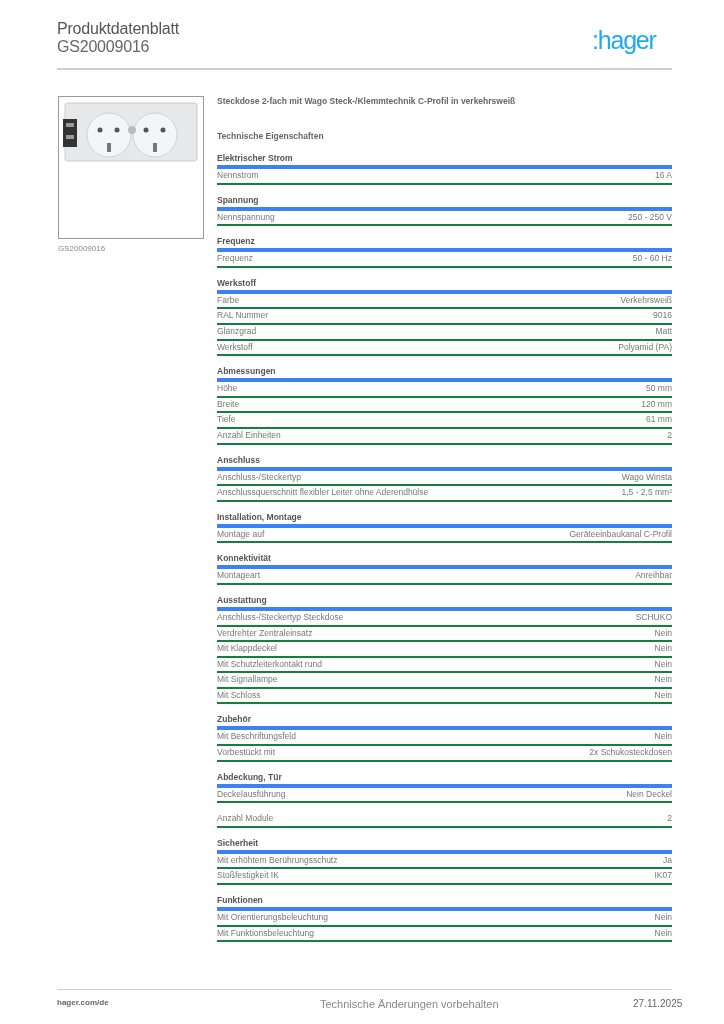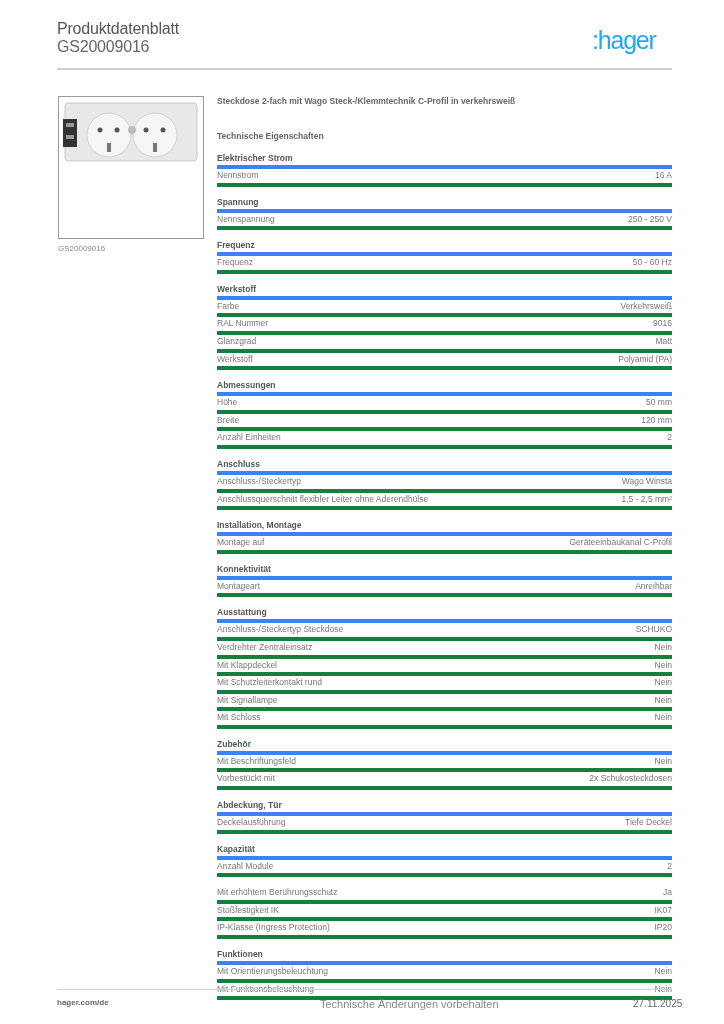--- a/index.html
+++ b/index.html
@@ -11,21 +11,21 @@
   .hdr-rule { position: absolute; left: 57px; top: 68px; width: 615px; height: 2px; background: #d0d0d0; }
   .img-box { position: absolute; left: 58px; top: 96px; width: 144px; height: 141px; border: 1px solid #9a9a9a; background: #fff; }
   .img-caption { position: absolute; left: 58px; top: 244px; font-size: 8px; color: #888; }
   .product-name { position: absolute; left: 217px; top: 96px; font-size: 8.5px; font-weight: bold; color: #666; }
   .tech-title { position: absolute; left: 217px; top: 131px; font-size: 8.5px; font-weight: bold; color: #666; }
   .sections { position: absolute; left: 217px; top: 152px; width: 455px; }
   .section { margin-bottom: 9px; }
   .sec-title { font-size: 8.5px; font-weight: bold; color: #555; height: 13px; line-height: 13px;
                border-bottom: 4px solid #3b82f6; }
   .row { display: flex; justify-content: space-between; font-size: 8.5px; color: #777;
-         height: 13.6px; line-height: 13.6px; border-bottom: 4px solid #15803d; }
+         height: 13.6px; line-height: 13.6px; border-bottom: 2px solid #15803d; }
   .row .val { text-align: right; }
   .ftr-rule { position: absolute; left: 57px; top: 989px; width: 615px; height: 1px; background: #d0d0d0; }
   .ftr-left { position: absolute; left: 57px; top: 998px; font-size: 8px; font-weight: bold; color: #666; }
   .ftr-mid { position: absolute; left: 320px; top: 998px; font-size: 11px; color: #888; }
   .ftr-right { position: absolute; left: 633px; top: 998px; font-size: 10px; font-weight: normal; color: #666; }
 </style>
 </head>
 <body>
 
 <div class="hdr-title">Produktdatenblatt</div>
@@ -100,20 +100,24 @@
       <div class="sec-title">Abmessungen</div>
       <div class="row">
         <span>Höhe</span>
         <span class="val">50 mm</span>
       </div>
       <div class="row">
         <span>Breite</span>
         <span class="val">120 mm</span>
       </div>
       <div class="row">
+        <span>Tiefe</span>
+        <span class="val">61 mm</span>
+      </div>
+      <div class="row">
         <span>Anzahl Einheiten</span>
         <span class="val">2</span>
       </div>
     </div>
     <div class="section">
       <div class="sec-title">Anschluss</div>
       <div class="row">
         <span>Anschluss-/Steckertyp</span>
         <span class="val">Wago Winsta</span>
       </div>
@@ -171,42 +175,38 @@
       </div>
       <div class="row">
         <span>Vorbestückt mit</span>
         <span class="val">2x Schukosteckdosen</span>
       </div>
     </div>
     <div class="section">
       <div class="sec-title">Abdeckung, Tür</div>
       <div class="row">
         <span>Deckelausführung</span>
-        <span class="val">Tiefe Deckel</span>
-      </div>
-    </div>
-    <div class="section">
-      <div class="sec-title">Kapazität</div>
+        <span class="val">Nein Deckel</span>
+      </div>
+    </div>
+    <div class="section">
       <div class="row">
         <span>Anzahl Module</span>
         <span class="val">2</span>
       </div>
     </div>
     <div class="section">
+      <div class="sec-title">Sicherheit</div>
       <div class="row">
         <span>Mit erhöhtem Berührungsschutz</span>
         <span class="val">Ja</span>
       </div>
       <div class="row">
         <span>Stoßfestigkeit IK</span>
         <span class="val">IK07</span>
-      </div>
-      <div class="row">
-        <span>IP-Klasse (Ingress Protection)</span>
-        <span class="val">IP20</span>
       </div>
     </div>
     <div class="section">
       <div class="sec-title">Funktionen</div>
       <div class="row">
         <span>Mit Orientierungsbeleuchtung</span>
         <span class="val">Nein</span>
       </div>
       <div class="row">
         <span>Mit Funktionsbeleuchtung</span>

